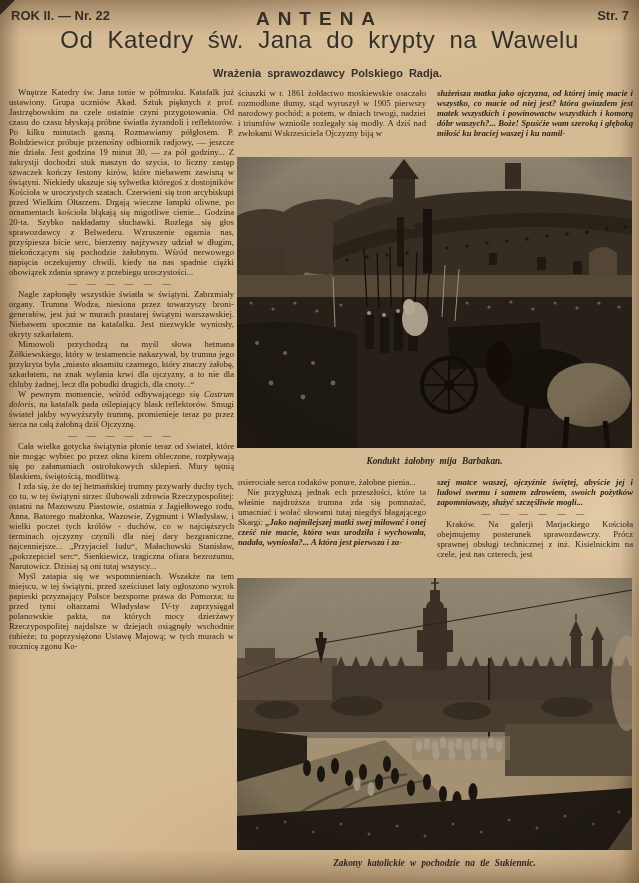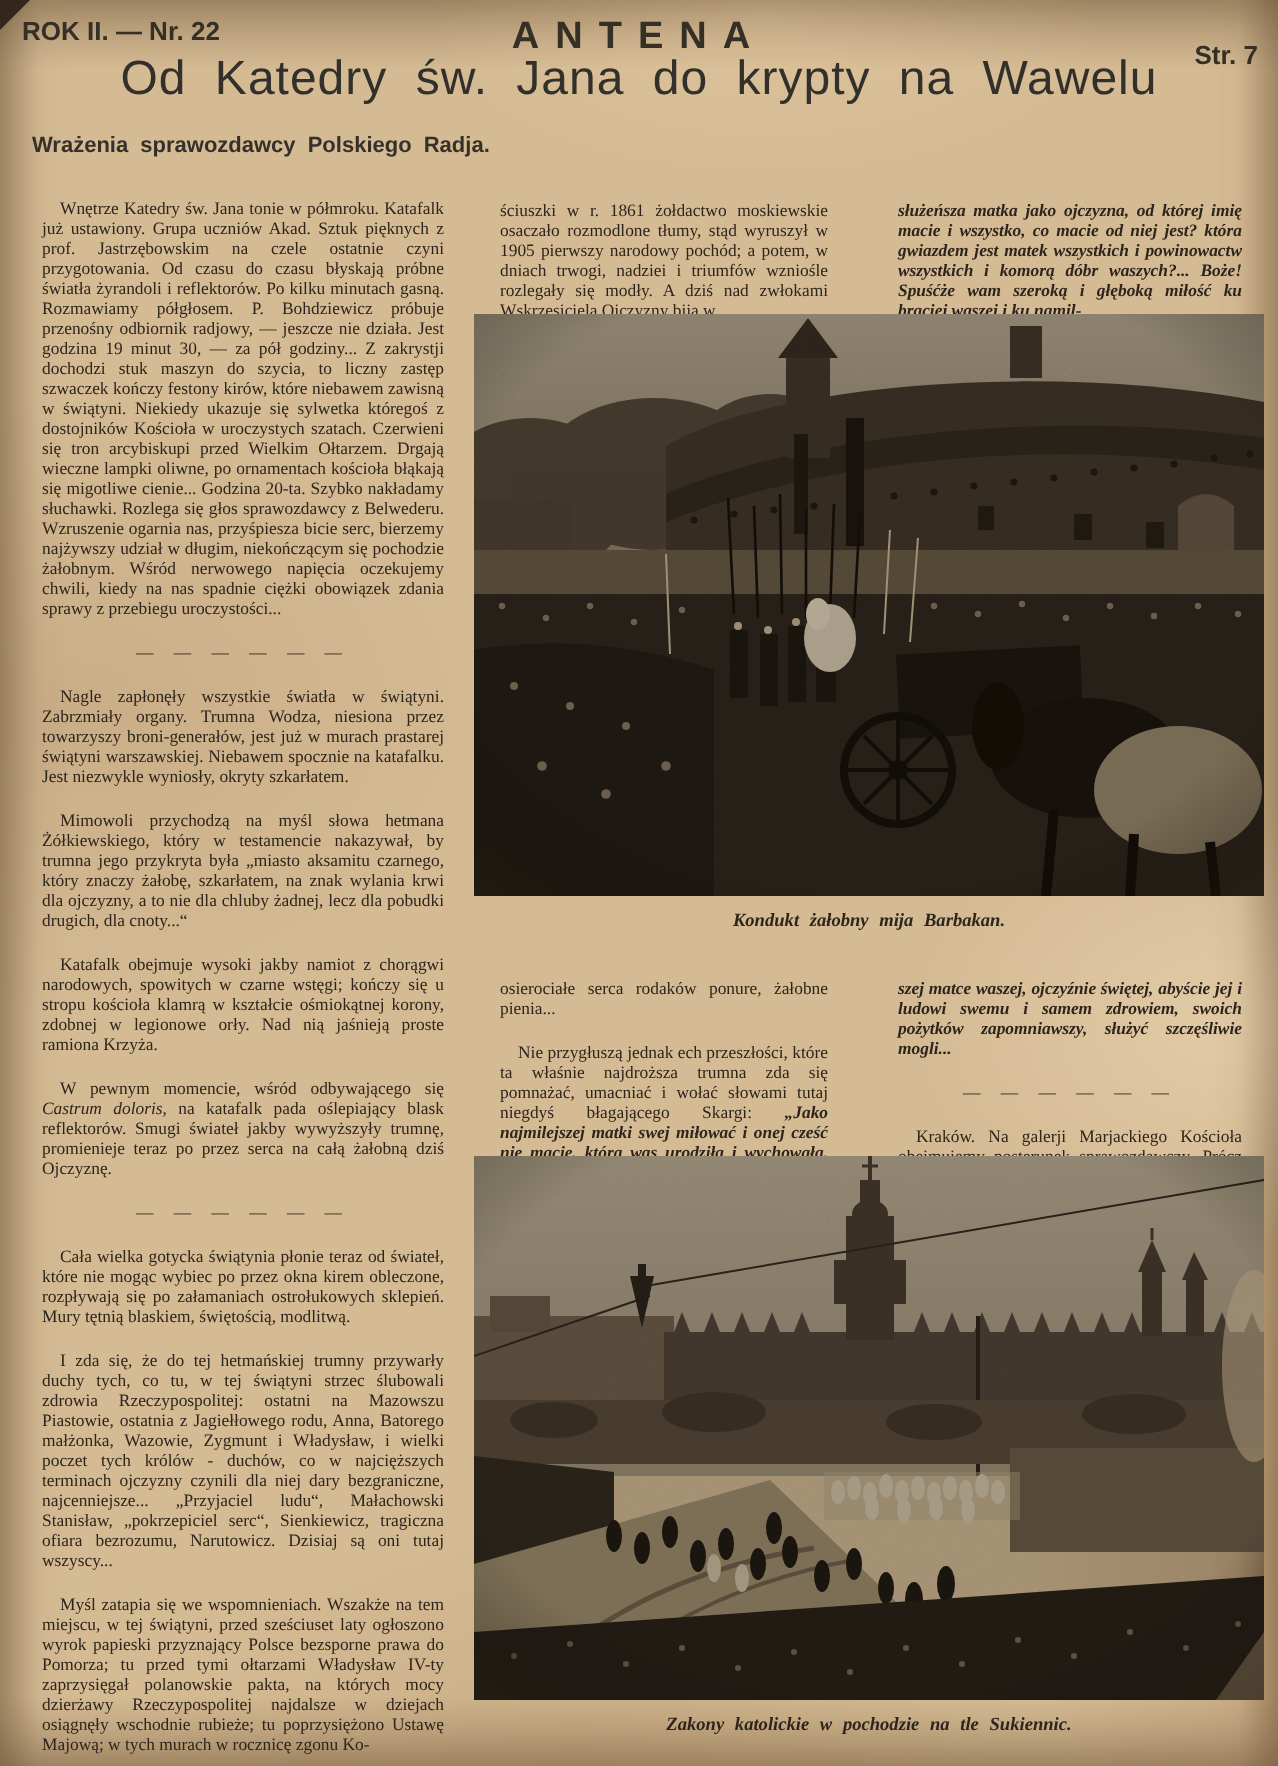--- a/index.html
+++ b/index.html
@@ -16,28 +16,28 @@
       linear-gradient(90deg, rgba(110,82,52,.30), rgba(110,82,52,0) 3%, rgba(110,82,52,0) 97%, rgba(110,82,52,.28)),
       linear-gradient(0deg, rgba(110,82,52,.28), rgba(110,82,52,0) 4%, rgba(110,82,52,0) 96%, rgba(110,82,52,.30));
     box-shadow:inset 0 0 30px rgba(70,48,24,.45);
   }
   .corner-mark{position:absolute;top:0;left:0;width:0;height:0;
     border-left:15px solid #221a10;border-bottom:15px solid transparent;opacity:.85;}
   .hdr{position:absolute;top:8px;left:0;right:0;height:18px;
     font-family:"Liberation Sans",sans-serif;font-weight:bold;font-size:13px;color:#352f26;padding-left:40px;}
   .hdr .issue{position:absolute;left:11px;top:0;}
   .hdr .masthead{position:absolute;left:0;right:0;text-align:center;letter-spacing:8px;font-size:19px;}
-  .hdr .pageno{position:absolute;right:10px;top:12px;}
+  .hdr .pageno{position:absolute;right:10px;top:0;}
   .headline{position:absolute;top:26px;left:0;right:0;text-align:center;
     font-family:"Liberation Sans",sans-serif;font-weight:400;font-size:24px;color:#33302b;
     letter-spacing:.5px;word-spacing:7px;}
-  .subtitle{position:absolute;top:67px;left:0;right:0;text-align:left;
+  .subtitle{position:absolute;top:67px;left:0;right:0;text-align:center;
     font-family:"Liberation Sans",sans-serif;font-weight:bold;font-size:11px;color:#35302a;word-spacing:3px;padding-left:16px;}
   .col{position:absolute;text-align:justify;font-size:8.7px;line-height:10px;}
-  .col p{margin:12px;}
+  .col p{margin:0;}
   .col p.ind{text-indent:9px;}
   .col-left{left:9px;top:87px;width:225px;}
   .col-midtop{left:238px;top:88px;width:188px;}
   .col-righttop{left:437px;top:88px;width:196px;}
   .col-midlow{left:238px;top:477px;width:188px;}
   .col-rightlow{left:437px;top:477px;width:196px;}
   .qitalic{font-style:italic;font-weight:bold;}
   .it{font-style:italic;}
   .divider{text-align:center;letter-spacing:4px;line-height:10px;margin:1px 0;color:#2d251c;}
   .figure{position:absolute;left:237px;width:395px;margin:0;padding:0;}
@@ -62,21 +62,20 @@
   </div>
 
   <div class="headline">Od Katedry św. Jana do krypty na Wawelu</div>
   <div class="subtitle">Wrażenia sprawozdawcy Polskiego Radja.</div>
 
   <div class="col col-left">
     <p class="ind">Wnętrze Katedry św. Jana tonie w półmroku. Katafalk już ustawiony. Grupa uczniów Akad. Sztuk pięknych z prof. Jastrzębowskim na czele ostatnie czyni przygotowania. Od czasu do czasu błyskają próbne światła żyrandoli i reflektorów. Po kilku minutach gasną. Rozmawiamy półgłosem. P. Bohdziewicz próbuje przenośny odbiornik radjowy, — jeszcze nie działa. Jest godzina 19 minut 30, — za pół godziny... Z zakrystji dochodzi stuk maszyn do szycia, to liczny zastęp szwaczek kończy festony kirów, które niebawem zawisną w świątyni. Niekiedy ukazuje się sylwetka któregoś z dostojników Kościoła w uroczystych szatach. Czerwieni się tron arcybiskupi przed Wielkim Ołtarzem. Drgają wieczne lampki oliwne, po ornamentach kościoła błąkają się migotliwe cienie... Godzina 20-ta. Szybko nakładamy słuchawki. Rozlega się głos sprawozdawcy z Belwederu. Wzruszenie ogarnia nas, przyśpiesza bicie serc, bierzemy najżywszy udział w długim, niekończącym się pochodzie żałobnym. Wśród nerwowego napięcia oczekujemy chwili, kiedy na nas spadnie ciężki obowiązek zdania sprawy z przebiegu uroczystości...</p>
     <div class="divider">— — — — — —</div>
     <p class="ind">Nagle zapłonęły wszystkie światła w świątyni. Zabrzmiały organy. Trumna Wodza, niesiona przez towarzyszy broni-generałów, jest już w murach prastarej świątyni warszawskiej. Niebawem spocznie na katafalku. Jest niezwykle wyniosły, okryty szkarłatem.</p>
     <p class="ind">Mimowoli przychodzą na myśl słowa hetmana Żółkiewskiego, który w testamencie nakazywał, by trumna jego przykryta była „miasto aksamitu czarnego, który znaczy żałobę, szkarłatem, na znak wylania krwi dla ojczyzny, a to nie dla chluby żadnej, lecz dla pobudki drugich, dla cnoty...“</p>
-    <p class="ind">Katafalk obejmuje wysoki jakby namiot z chorągwi narodowych, spowitych w czarne wstęgi; kończy się u stropu kościoła klamrą w kształcie ośmiokątnej korony, zdobnej w legionowe orły. Nad nią jaśnieją proste ramiona Krzyża.</p>
     <p class="ind"><span>W pewnym momencie, wśród odbywającego się </span><span class="it">Castrum doloris</span><span>, na katafalk pada oślepiający blask reflektorów. Smugi świateł jakby wywyższyły trumnę, promienieje teraz po przez serca na całą żałobną dziś Ojczyznę.</span></p>
     <div class="divider">— — — — — —</div>
     <p class="ind">Cała wielka gotycka świątynia płonie teraz od świateł, które nie mogąc wybiec po przez okna kirem obleczone, rozpływają się po załamaniach ostrołukowych sklepień. Mury tętnią blaskiem, świętością, modlitwą.</p>
     <p class="ind">I zda się, że do tej hetmańskiej trumny przywarły duchy tych, co tu, w tej świątyni strzec ślubowali zdrowia Rzeczypospolitej: ostatni na Mazowszu Piastowie, ostatnia z Jagiełłowego rodu, Anna, Batorego małżonka, Wazowie, Zygmunt i Władysław, i wielki poczet tych królów - duchów, co w najcięższych terminach ojczyzny czynili dla niej dary bezgraniczne, najcenniejsze... „Przyjaciel ludu“, Małachowski Stanisław, „pokrzepiciel serc“, Sienkiewicz, tragiczna ofiara bezrozumu, Narutowicz. Dzisiaj są oni tutaj wszyscy...</p>
     <p class="ind">Myśl zatapia się we wspomnieniach. Wszakże na tem miejscu, w tej świątyni, przed sześciuset laty ogłoszono wyrok papieski przyznający Polsce bezsporne prawa do Pomorza; tu przed tymi ołtarzami Władysław IV-ty zaprzysięgał polanowskie pakta, na których mocy dzierżawy Rzeczypospolitej najdalsze w dziejach osiągnęły wschodnie rubieże; tu poprzysiężono Ustawę Majową; w tych murach w rocznicę zgonu Ko-</p>
   </div>
 
   <div class="col col-midtop">
     <p>ściuszki w r. 1861 żołdactwo moskiewskie osaczało rozmodlone tłumy, stąd wyruszył w 1905 pierwszy narodowy pochód; a potem, w dniach trwogi, nadziei i triumfów wzniośle rozlegały się modły. A dziś nad zwłokami Wskrzesiciela Ojczyzny biją w</p>
   </div>

